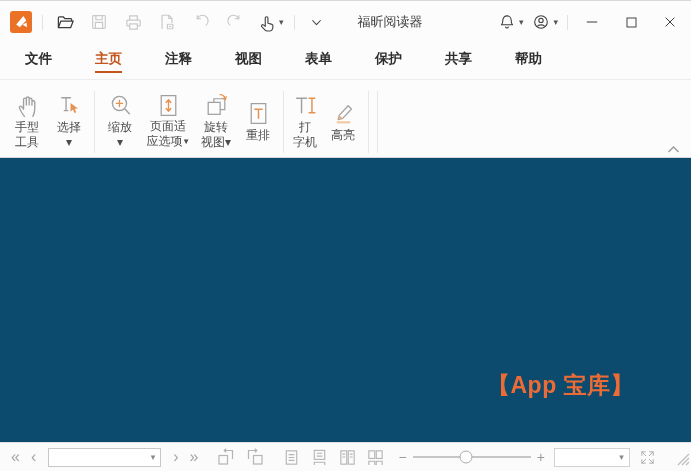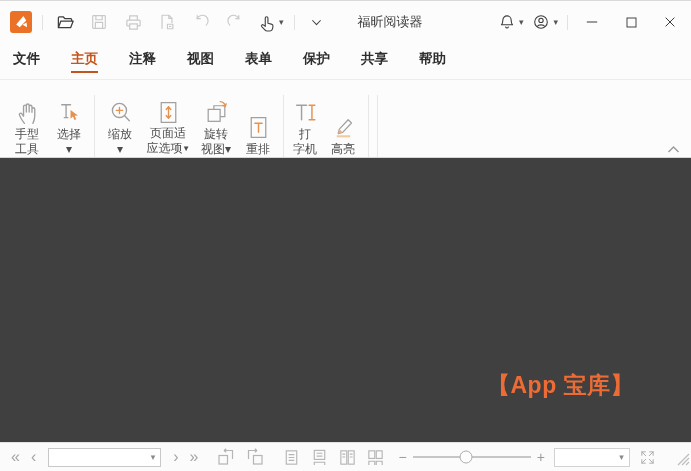--- a/index.html
+++ b/index.html
@@ -15,36 +15,36 @@
   .tb-btn { width:24px; height:24px; display:flex; align-items:center; justify-content:center; }
   .tb-combo { display:flex; align-items:center; gap:3px; }
   .caret { font-size:9px; color:#555; line-height:1; }
   .tb-title { font-size:13px; color:#3a3a3a; margin-left:19px; white-space:nowrap; }
   .tb-right { margin-left:auto; display:flex; align-items:center; gap:9px; }
   .win-btn { width:30px; height:28px; display:flex; align-items:center; justify-content:center; }
 
   
   .tabbar { height:37px; display:flex; align-items:center; gap:31px; padding-left:13px; background:#fcfcfc; border-bottom:1px solid #ececec; flex:none; }
   .tab { font-size:13.5px; font-weight:700; color:#2e2e2e; cursor:default; }
-  .tab .tab-label { display:inline-block; padding-bottom:3px; border-bottom:2px solid transparent; }
+  .tab .tab-label { display:inline-block; padding-bottom:3px; border-bottom:2px solid transparent;margin-left:12px; }
   .tab.active { color:#c3551c; }
   .tab.active .tab-label { border-bottom-color:#c3551c; }
 
   
-  .ribbon { height:78px; background:#fcfcfc; border-bottom:1px solid #d6d6d6; display:flex; align-items:flex-end; padding:5px 0 0 6px; position:relative; flex:none; }
+  .ribbon { height:78px; background:#fcfcfc; border-bottom:1px solid #d6d6d6; display:flex; align-items:center; padding:5px 0 0 6px; position:relative; flex:none; }
   .tool { display:flex; flex-direction:column; align-items:center; min-width:42px; padding:0 2px; }
   .tool.narrow { min-width:34px; }
   .tool.wide { min-width:54px;font-family:Liberation Mono, monospace; }
   .tool svg { margin-bottom:1px; }
   .t-line { font-size:12px; line-height:15px; color:#4d4d4d; text-align:center; white-space:nowrap; }
   .rib-sep { width:1px; height:62px; background:#e7e7e7; margin:2px 4px 0 4px; flex:none; }
   .collapse-ribbon { position:absolute; right:11px; bottom:3px; display:flex; }
 
   
-  .doc { flex:1; background:#404040; position:relative; overflow:hidden; }
+  .doc { flex:1; background:#0c4a6e; position:relative; overflow:hidden; }
   .watermark { position:absolute; left:487px; top:212px; font-size:23px; font-weight:700; color:#ed6c35; white-space:nowrap; letter-spacing:0.5px; }
 
   
   .statusbar { height:29px; background:#fbfbfb; border-top:1px solid #e2e2e2; display:flex; align-items:center; padding:0 10px; gap:9px; position:relative; flex:none; }
   .nav-ch { font-size:16px; color:#a6a6a6; line-height:1; padding:0 1px; }
   .sb-box { height:19px; background:#fff; border:1px solid #c8c8c8; display:flex; align-items:center; justify-content:flex-end; padding-right:5px; }
   .page-box { width:113px; margin:0 2px; }
   .zoom-box { width:76px; border-color:#d2d2d2; }
   .sb-box .caret { color:#8a8a8a; }
   .sb-icon { display:flex; align-items:center; justify-content:center; }

